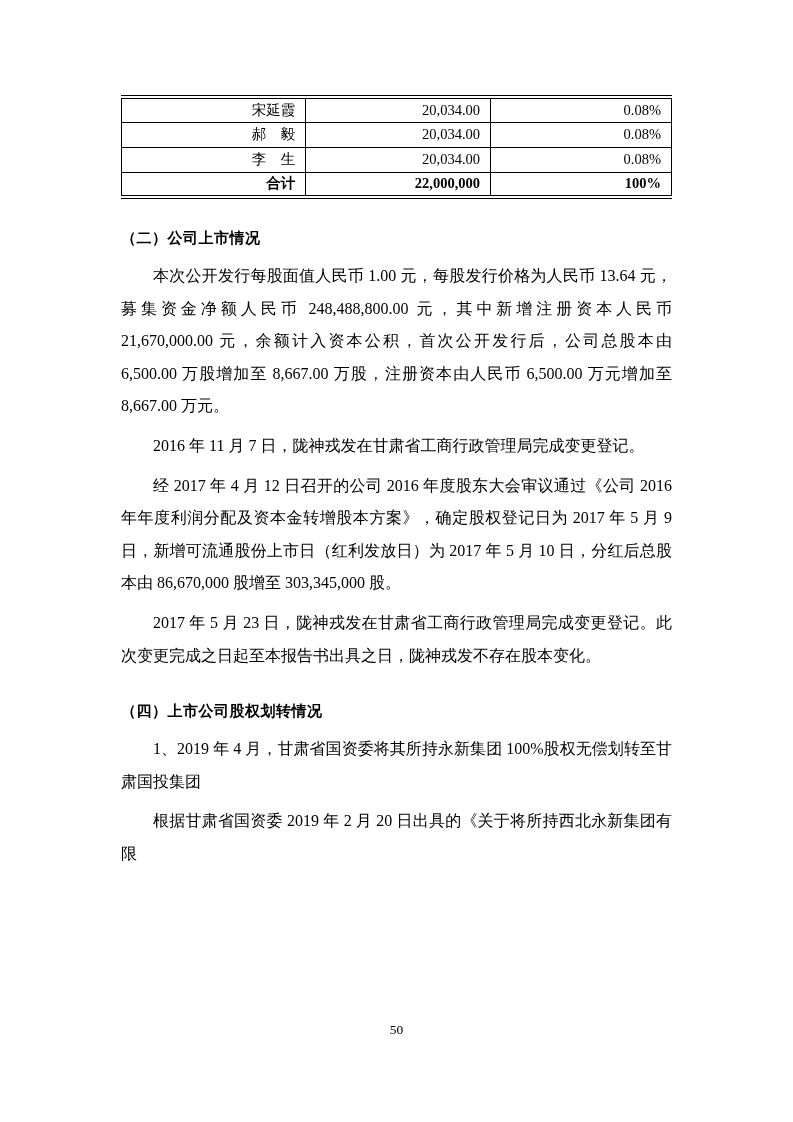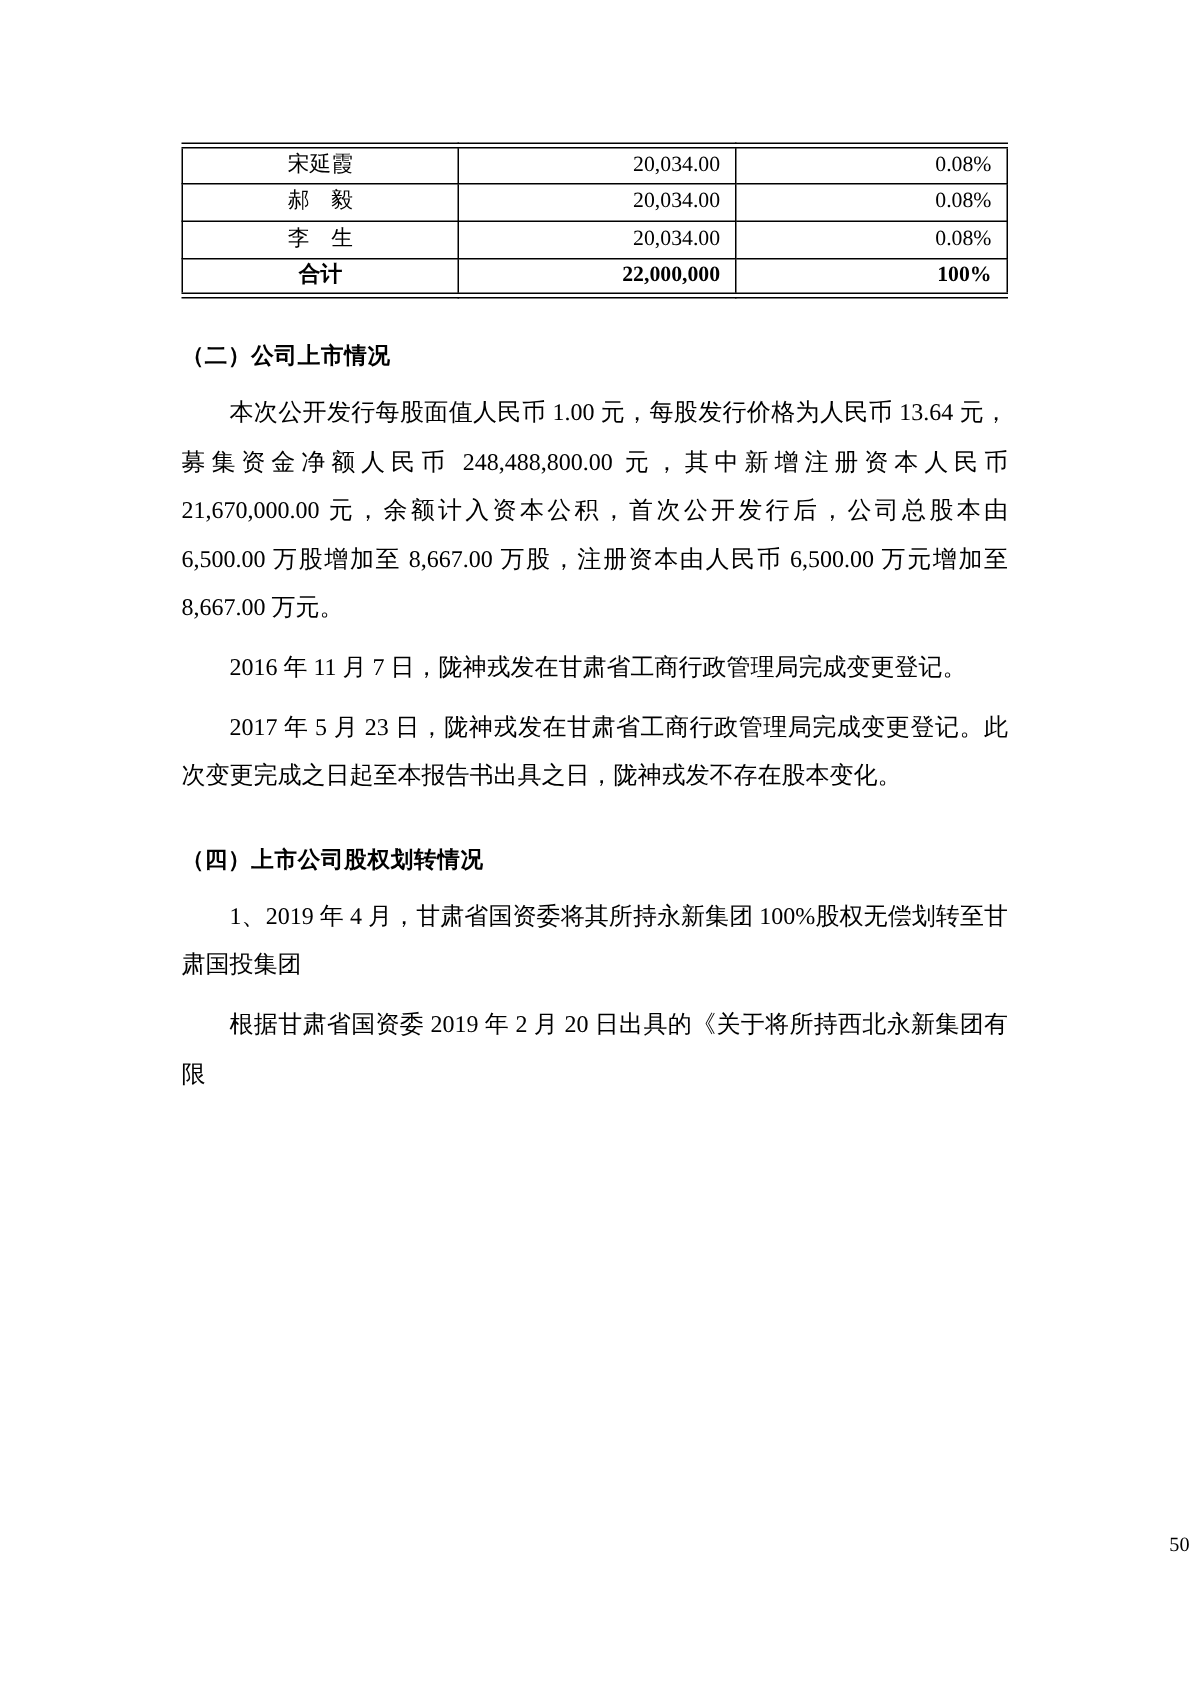--- a/index.html
+++ b/index.html
@@ -31,21 +31,21 @@
     border-bottom: 4px double #000;
     font-size: 14.5px;
   }
   table.shareholder-table td {
     border: 1px solid #000;
     height: 25px;
     padding: 1px 10px;
     vertical-align: middle;
     line-height: 1.3;
   }
-  td.c-name { text-align: center; }
+  td.c-name { text-align: right; }
   td.c-num, td.c-pct { text-align: right; }
   tr.total-row td { font-weight: bold; }
   
   h2.sec-heading {
     font-family: "Liberation Sans", "DejaVu Sans", sans-serif;
     font-weight: bold;
     font-size: 15px;
     line-height: 27px;
     margin: 25px 0 9px 0;
     letter-spacing: 0.5px;
@@ -55,21 +55,21 @@
     line-height: 32.6px;
     text-align: justify;
     text-indent: 2em;
     margin: 0 0 7px 0;
   }
   .page-number {
     position: absolute;
     left: 0;
     right: 0;
     top: 1022px;
-    text-align: right;
+    text-align: center;
     font-size: 13.5px;
   }
 </style>
 </head>
 <body>
 
 <div class="page">
   <div class="content">
 
     <table class="shareholder-table">
@@ -99,20 +99,21 @@
           <td class="c-num">22,000,000</td>
           <td class="c-pct">100%</td>
         </tr>
       </tbody>
     </table>
 
     <h2 class="sec-heading">（二）公司上市情况</h2>
     <p class="body-para">本次公开发行每股面值人民币 1.00 元，每股发行价格为人民币 13.64 元，募集资金净额人民币 248,488,800.00 元，其中新增注册资本人民币 21,670,000.00 元，余额计入资本公积，首次公开发行后，公司总股本由 6,500.00 万股增加至 8,667.00 万股，注册资本由人民币 6,500.00 万元增加至 8,667.00 万元。</p>
     <p class="body-para">2016 年 11 月 7 日，陇神戎发在甘肃省工商行政管理局完成变更登记。</p>
 
+    <p class="body-para">经 2017 年 4 月 12 日召开的公司 2016 年度股东大会审议通过《公司 2016 年年度利润分配及资本金转增股本方案》，确定股权登记日为 2017 年 5 月 9 日，新增可流通股份上市日（红利发放日）为 2017 年 5 月 10 日，分红后总股本由 86,670,000 股增至 303,345,000 股。</p>
     <p class="body-para">2017 年 5 月 23 日，陇神戎发在甘肃省工商行政管理局完成变更登记。此次变更完成之日起至本报告书出具之日，陇神戎发不存在股本变化。</p>
 
     <h2 class="sec-heading">（四）上市公司股权划转情况</h2>
     <p class="body-para">1、2019 年 4 月，甘肃省国资委将其所持永新集团 100%股权无偿划转至甘肃国投集团</p>
     <p class="body-para">根据甘肃省国资委 2019 年 2 月 20 日出具的《关于将所持西北永新集团有限</p>
 
   </div>
 
   <div class="page-number">50</div>
 </div>

